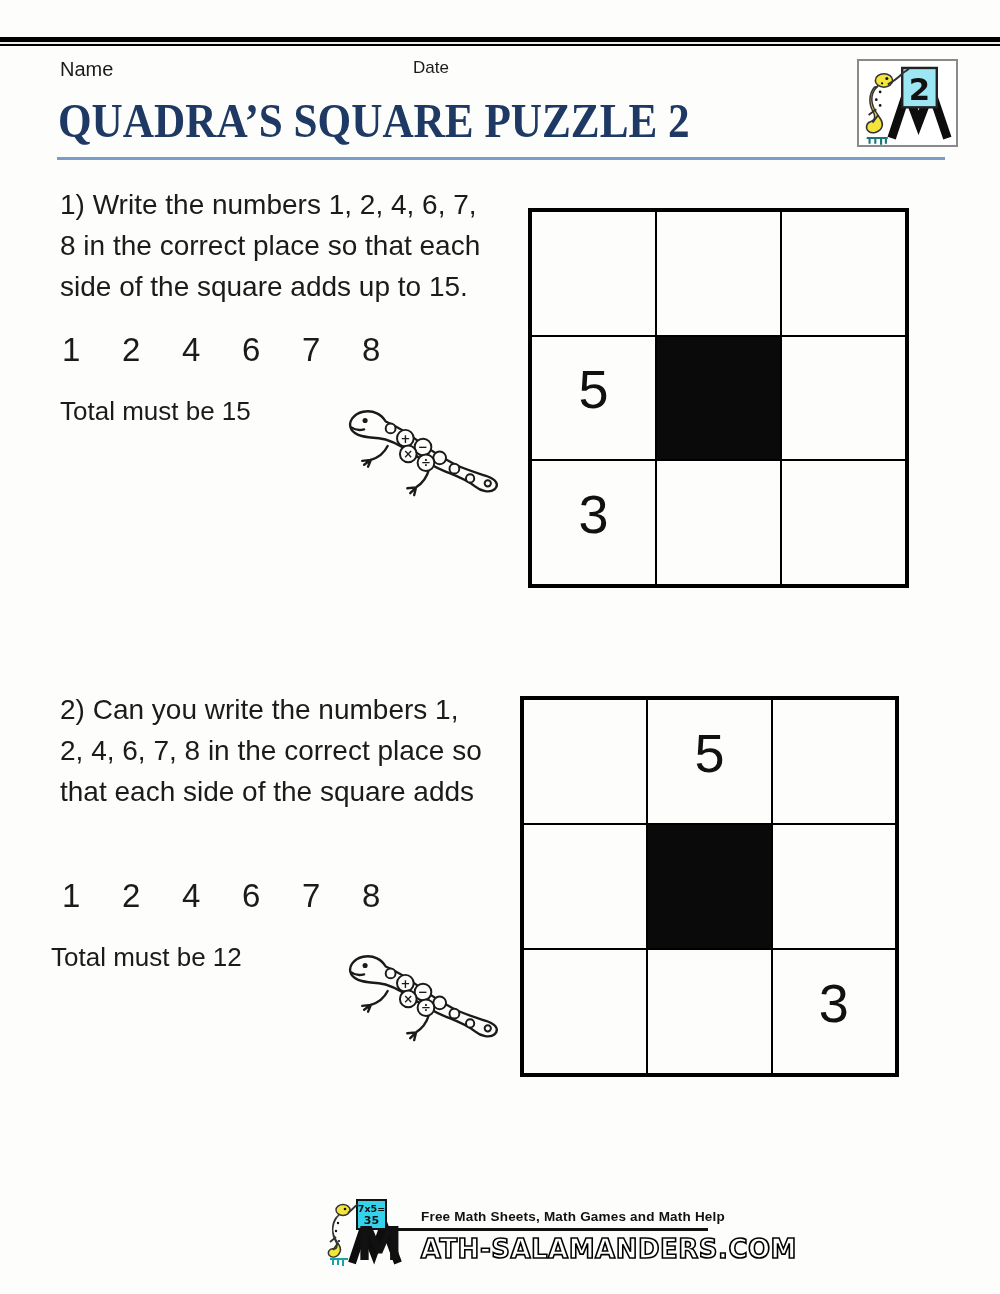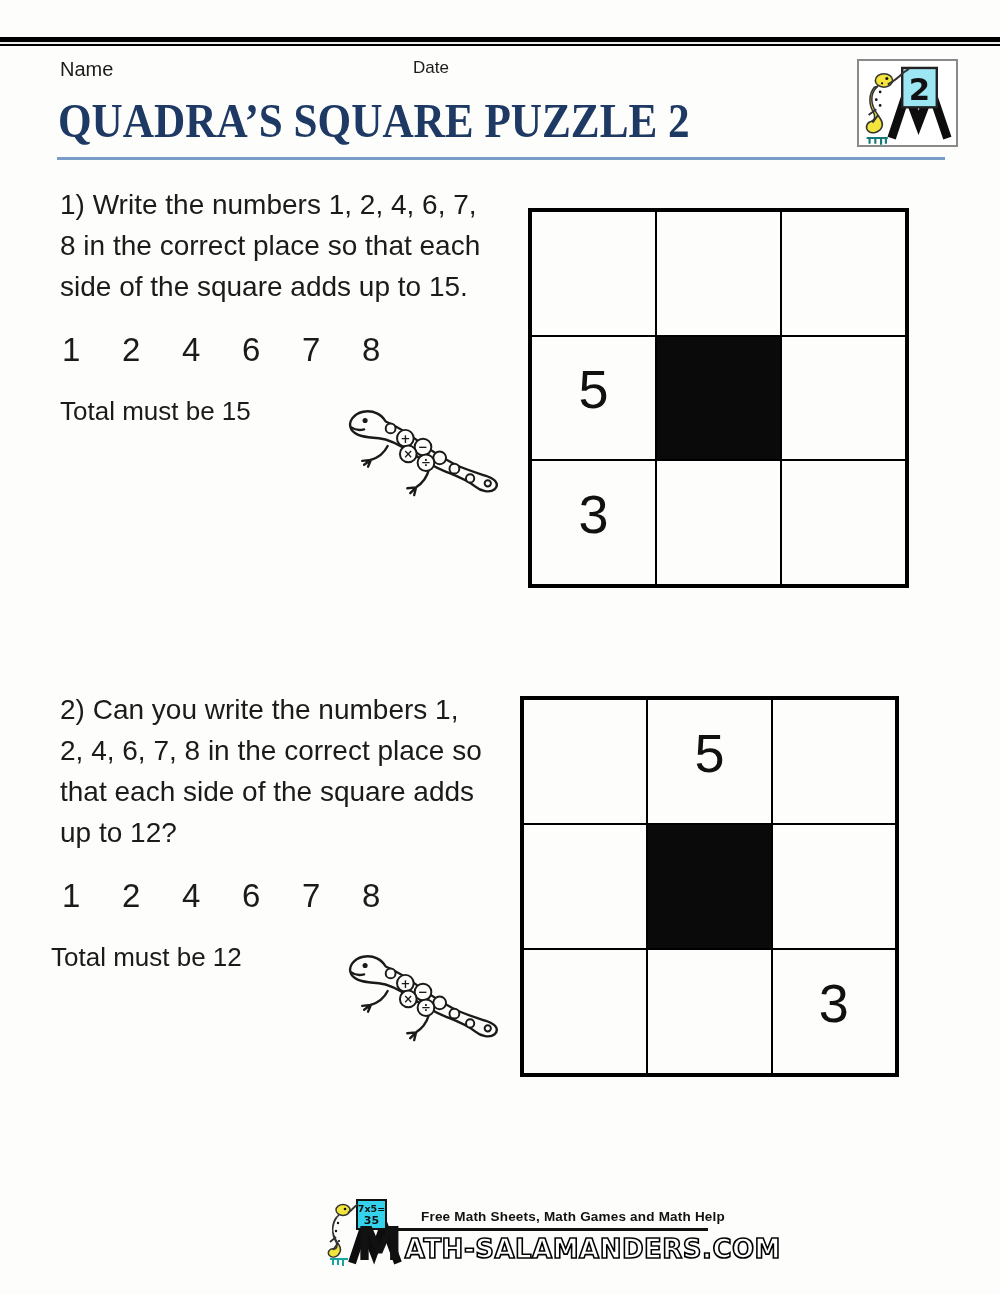--- a/index.html
+++ b/index.html
@@ -78,21 +78,21 @@
   .footer-logo{left:326px;top:1197px;width:84px;height:72px;}
   .footer-tagline{left:421px;top:1209px;font-size:13.5px;font-weight:bold;letter-spacing:0.2px;color:#111;}
   .footer-rule{left:398px;top:1228px;width:310px;height:3px;background:#111;}
   .wordmark{left:356px;top:1225px;display:flex;align-items:flex-end;color:#111;}
   .wordmark .bigM{
     font-size:47px;font-weight:900;line-height:0.80;
     font-family:"DejaVu Sans","Liberation Sans",sans-serif;
   }
   .wordmark .wm-text{
     font-size:26px;font-weight:bold;letter-spacing:0.5px;
-    margin-left:2px;margin-bottom:1px;line-height:1;
+    margin-left:18px;margin-bottom:1px;line-height:1;
     font-family:"DejaVu Sans","Liberation Sans",sans-serif;
   }
   @supports (-webkit-text-stroke: 1px black){
     .wordmark .wm-text{color:#fff;-webkit-text-stroke:1.6px #000;}
   }
   svg text{font-family:"DejaVu Sans","Liberation Sans",sans-serif;}
 </style>
 </head>
 <body>
 
@@ -179,21 +179,20 @@
     <div class="cell"></div>
     <div class="cell">3</div>
     <div class="cell"></div>
     <div class="cell"></div>
   </div>
 
   <div class="abs instr instr-p2">
     <div>2) Can you write the numbers 1,</div>
     <div>2, 4, 6, 7, 8 in the correct place so</div>
     <div>that each side of the square adds</div>
-    <div>up to 12?</div>
   </div>
 
   <div class="abs numbank numbank-p2">
     <span>1</span>
     <span>2</span>
     <span>4</span>
     <span>6</span>
     <span>7</span>
     <span>8</span>
   </div>

